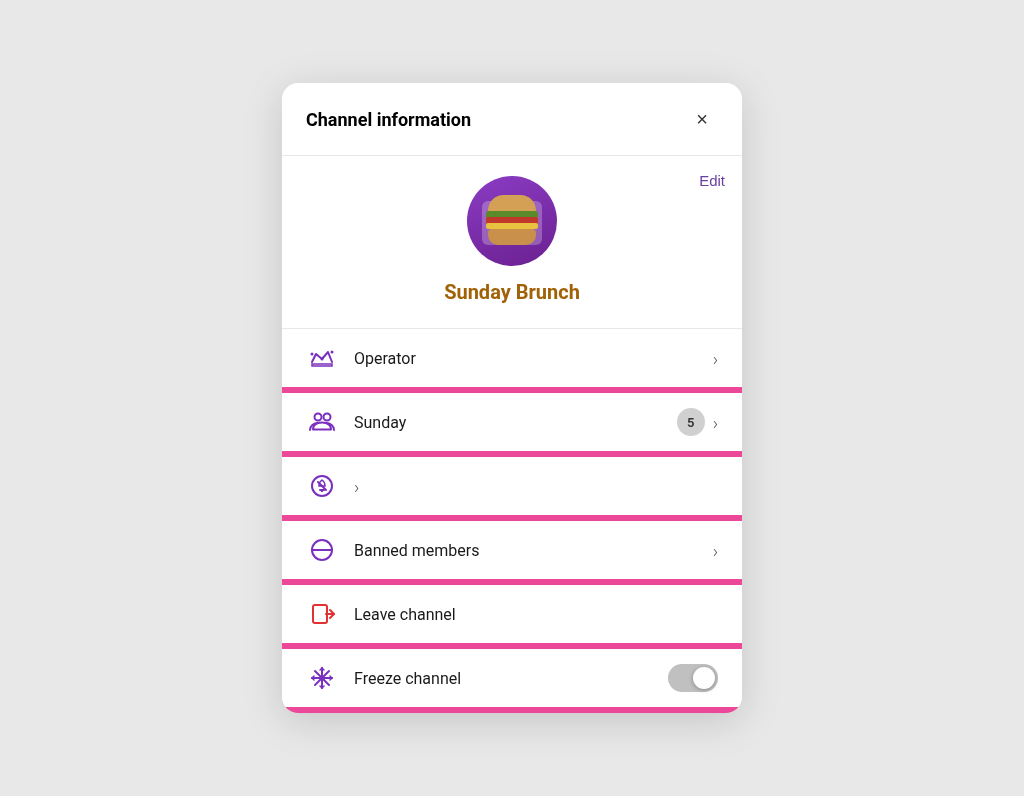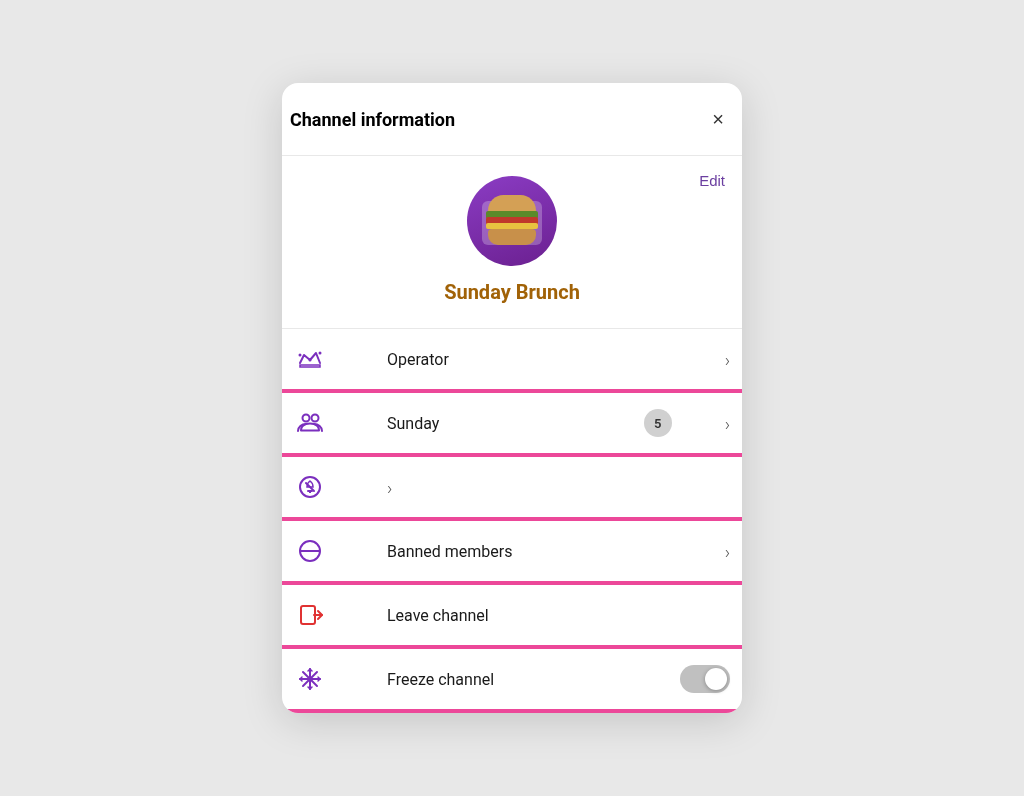--- a/index.html
+++ b/index.html
@@ -22,21 +22,21 @@
       width: 460px;
       box-shadow: 0 8px 40px rgba(0,0,0,0.15);
       overflow: hidden;
     }
 
     
     .modal-header {
       display: flex;
       align-items: center;
       justify-content: space-between;
-      padding: 20px 8px;
+      padding: 20px 24px;
       border-bottom: 1px solid #e8e8e8;
     }
 
     .modal-title {
       font-size: 18px;
       font-weight: 700;
       color: #000;
     }
 
     .close-btn {
@@ -176,26 +176,25 @@
     }
 
     
     .menu-list {
       list-style: none;
     }
 
     .menu-item {
       display: flex;
       align-items: center;
-      padding: 0 12px;
+      padding: 0 24px;
       height: 64px;
-      border-bottom: 4px solid #ec4899;
+      border-bottom: 6px solid #ec4899;
       cursor: pointer;
       position: relative;
-      gap: 45px;
     }
 
     .menu-icon {
       width: 32px;
       height: 32px;
       display: flex;
       align-items: center;
       justify-content: center;
       margin-right: 16px;
       flex-shrink: 0;

